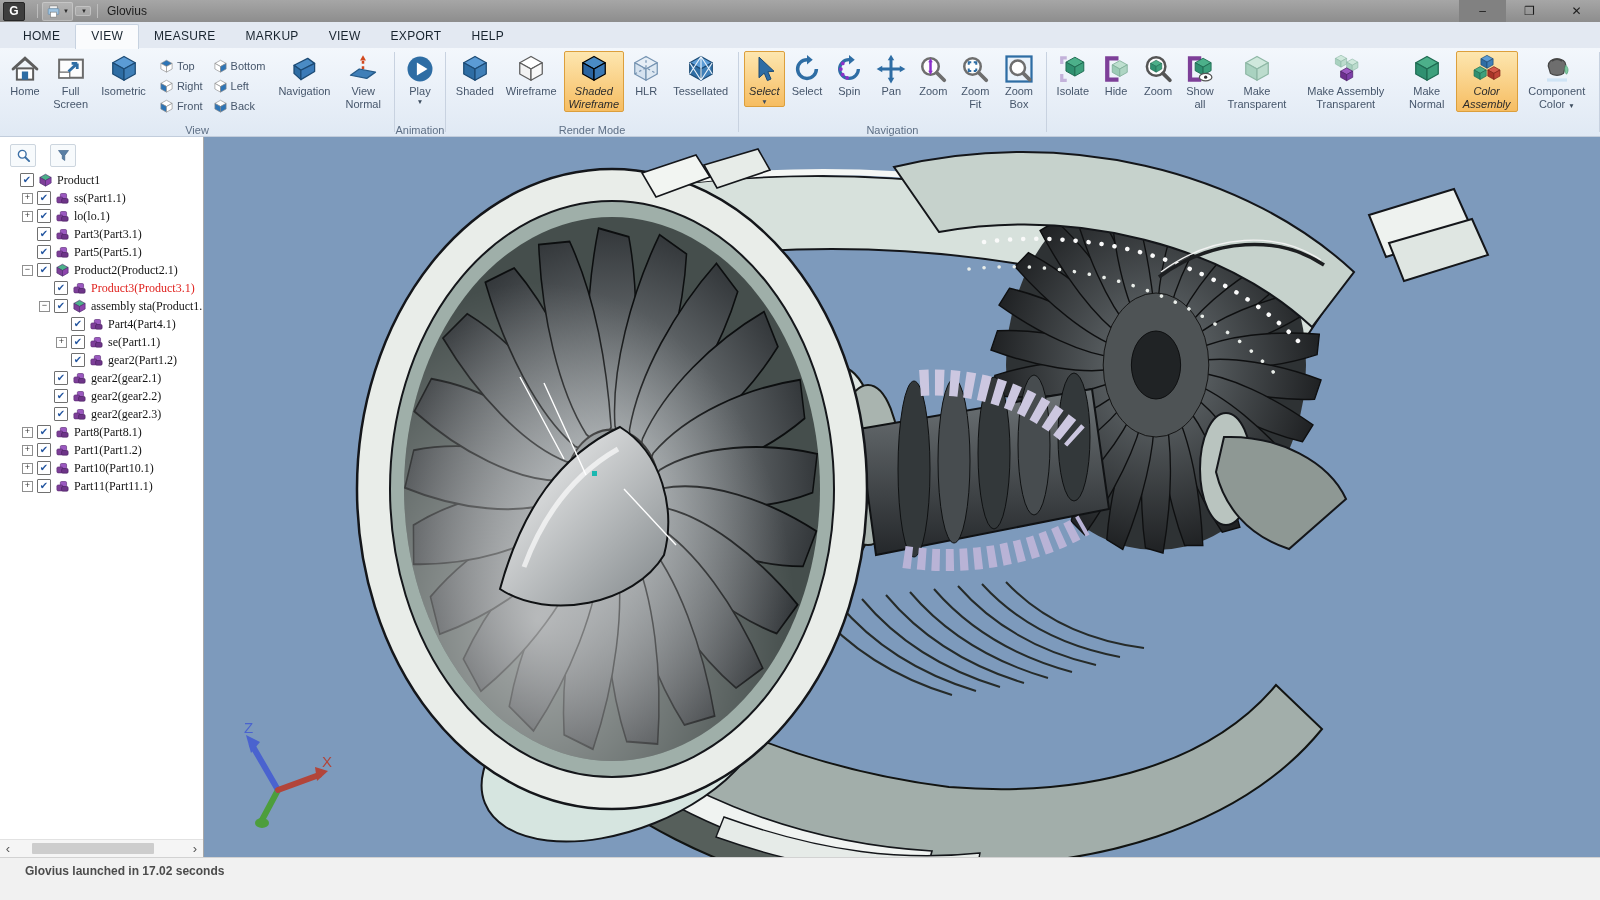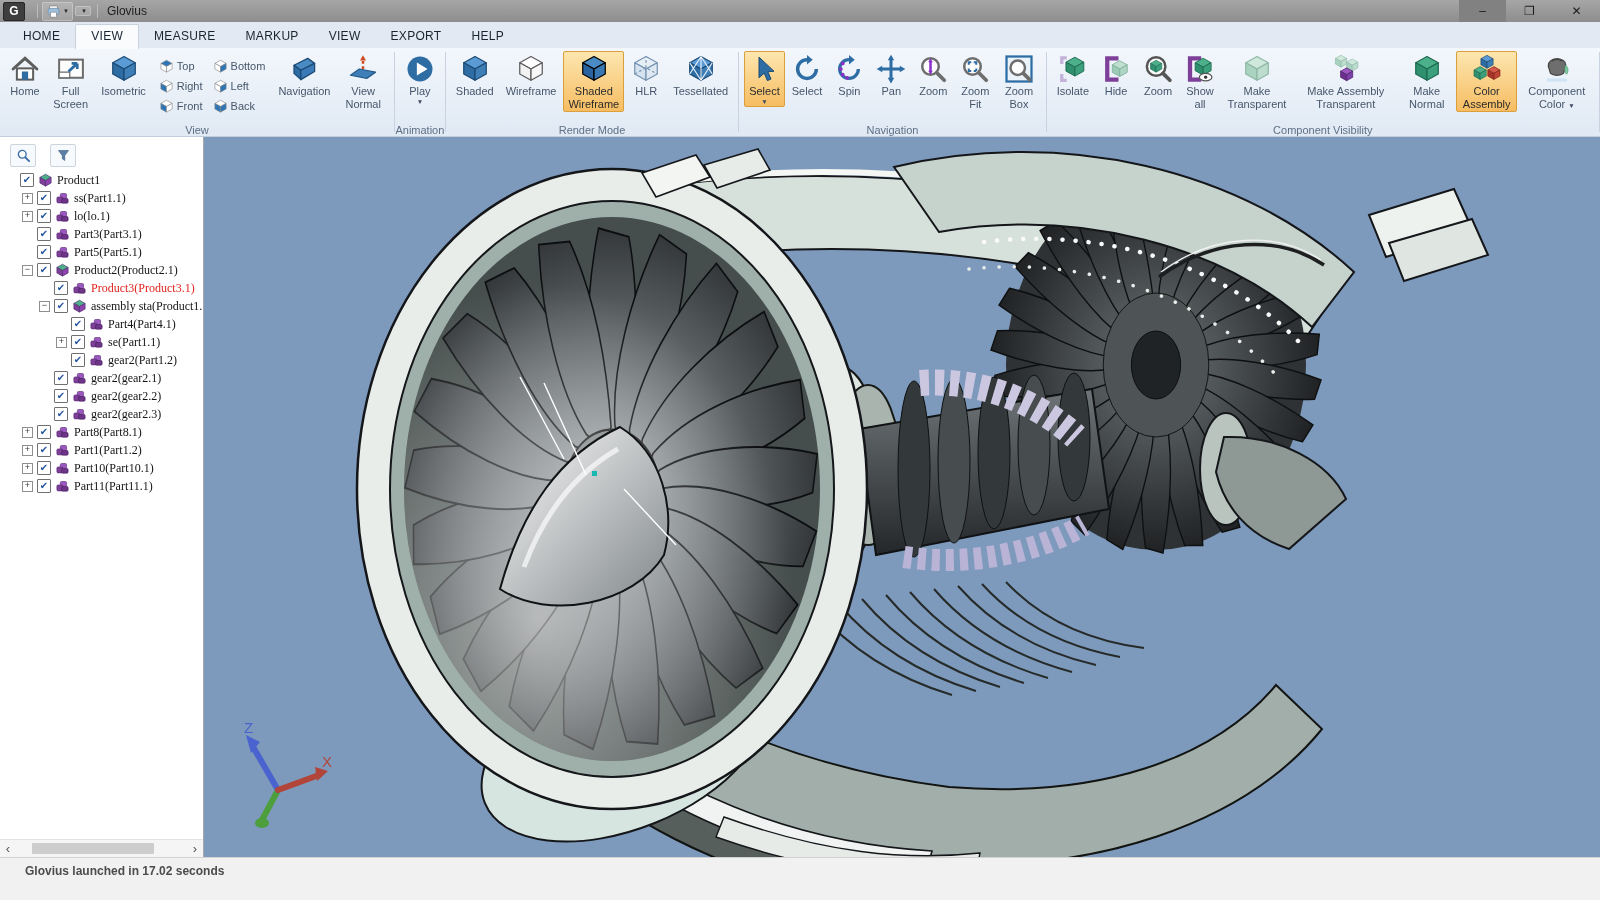--- a/index.html
+++ b/index.html
@@ -28,21 +28,21 @@
   .ribbon{height:88px;background:linear-gradient(#f3f7fc,#e0e9f4);border-bottom:1px solid #c2cddc;
           display:flex;align-items:stretch;}
   .rgroup{position:relative;display:flex;align-items:flex-start;padding:2px 4px 13px;}
   .glabel{position:absolute;bottom:0;left:0;right:0;text-align:center;font-size:11px;color:#5e6f85;}
   .gsep{width:1px;background:#c8d2e0;margin:4px 0;}
   .rspacer{flex:1;}
   .rbtn{display:flex;flex-direction:column;align-items:center;margin:1px 1px;padding:2px 4px 1px;
         max-width:66px;border:1px solid transparent;border-radius:2px;}
   .rbtn .lbl{font-size:11px;color:#46566b;text-align:center;line-height:1.15;margin-top:1px;}
   .rbtn.active{background:linear-gradient(#fde6af,#f6bd62);border-color:#dc9f3c;}
-  .rbtn.active .lbl{color:#2b2b2b;}
+  .rbtn.active .lbl{color:#2b2b2b;font-style:italic;}
   .rbtn.w92{max-width:94px;}
   .ic24{width:30px;height:30px;}
   .caret{font-size:6.5px;color:#3c4c5e;margin-top:1px;line-height:1;}
   .caret.inline{display:inline;margin-left:3px;font-size:6.5px;}
   .rsmallgrid{display:grid;grid-auto-flow:column;grid-template-rows:repeat(3,20px);column-gap:4px;
               margin:6px 4px 0;}
   .rsbtn{display:flex;align-items:center;padding:1px 3px;border-radius:2px;}
   .rsbtn svg{width:15px;height:15px;margin-right:3px;}
   .rsbtn .lbl{font-size:11px;color:#46566b;}
   
@@ -467,21 +467,20 @@
           <use href="#i-colorasm"></use>
         </svg>
       <span class="lbl">Color Assembly</span>
     </div>
     <div class="rbtn">
       <svg class="ic24">
           <use href="#i-compcolor"></use>
         </svg>
       <span class="lbl"><span>Component Color</span><span class="caret inline">▼</span></span>
     </div>
-    <div class="glabel">Component Visibility</div>
   </div>
   <div class="gsep"></div>
   <div class="rspacer"></div>
 </div>
 
 <div class="main">
 
   <div class="treepanel">
     <div class="ttools">
       <div class="tbtn">

